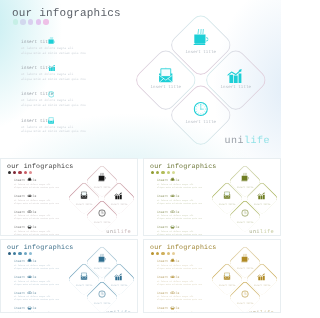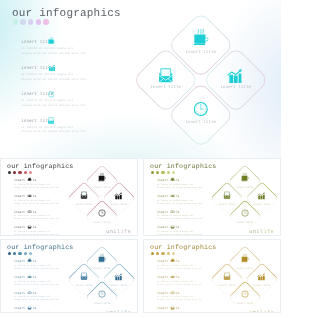--- a/index.html
+++ b/index.html
@@ -178,20 +178,21 @@
           <div class="inner">
             <span class="dia-ico" style="margin-top:-6.1px;margin-left:0px"><svg xmlns="http://www.w3.org/2000/svg" width="15" height="15" viewBox="0 0 24 24" fill="none" stroke="#1ccfd6">
                 <circle cx="12" cy="12" r="10.4" stroke-width="1.7" fill="none"></circle>
                 <path d="M12.00 5.40L12.00 3.40M15.30 6.28L16.30 4.55M17.72 8.70L19.45 7.70M18.60 12.00L20.60 12.00M17.72 15.30L19.45 16.30M15.30 17.72L16.30 19.45M12.00 18.60L12.00 20.60M8.70 17.72L7.70 19.45M6.28 15.30L4.55 16.30M5.40 12.00L3.40 12.00M6.28 8.70L4.55 7.70M8.70 6.28L7.70 4.55" stroke-width="0.8" opacity=".8"></path>
                 <path d="M12 4.6 V12.3 M12 12.1 H16.2" stroke-width="0.9" stroke-linecap="round"></path>
               </svg></span>
             <span class="dia-label" style="color:#b6bcc4;top:6.2px">insert title</span>
           </div>
         </div>
       </div>
+      <div class="brand"><span style="color:#9aa0a8">uni</span><span style="color:#93e2e7">life</span></div>
     </div>
     <div class="panel sp" style="left:0px;top:158px;width:138px;height:78px;">
       <div class="title" style="color:#3a3a3a">our infographics</div>
       <div class="dots">
         <i style="background:#2e2e2e"></i>
         <i style="background:#7d2634"></i>
         <i style="background:#a83c48"></i>
         <i style="background:#c85a63"></i>
         <i style="background:#e08c90"></i>
       </div>

